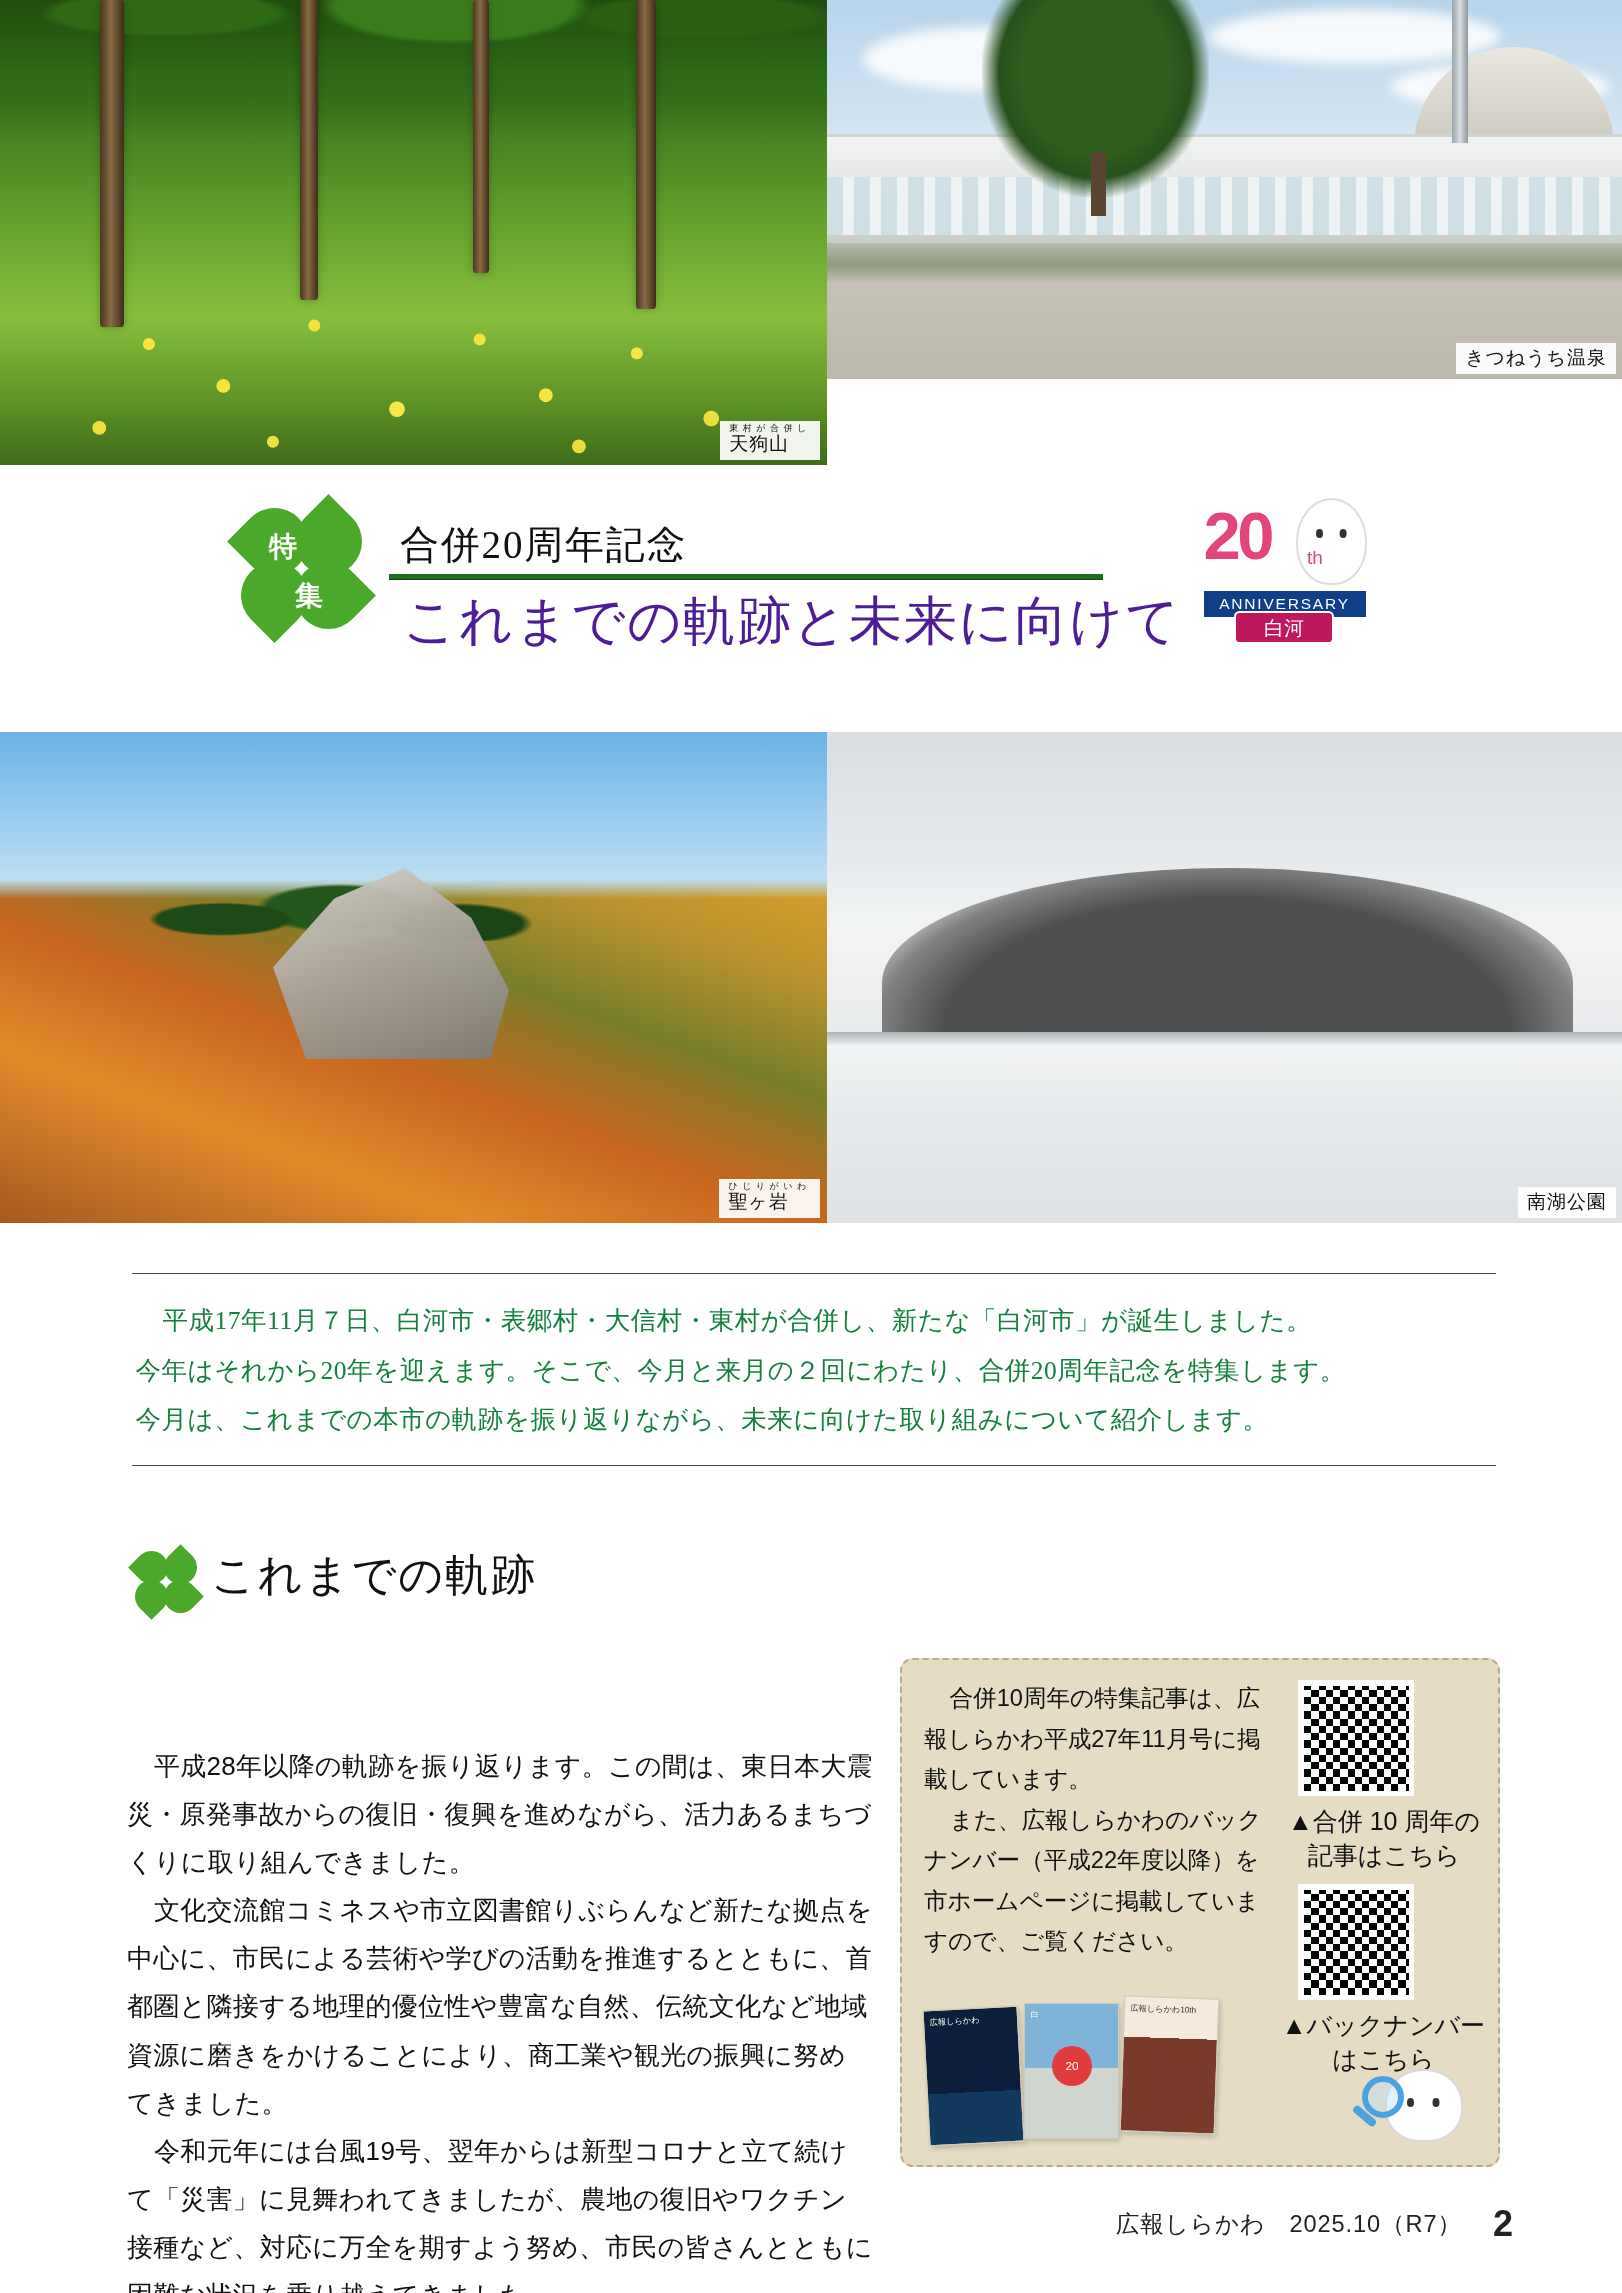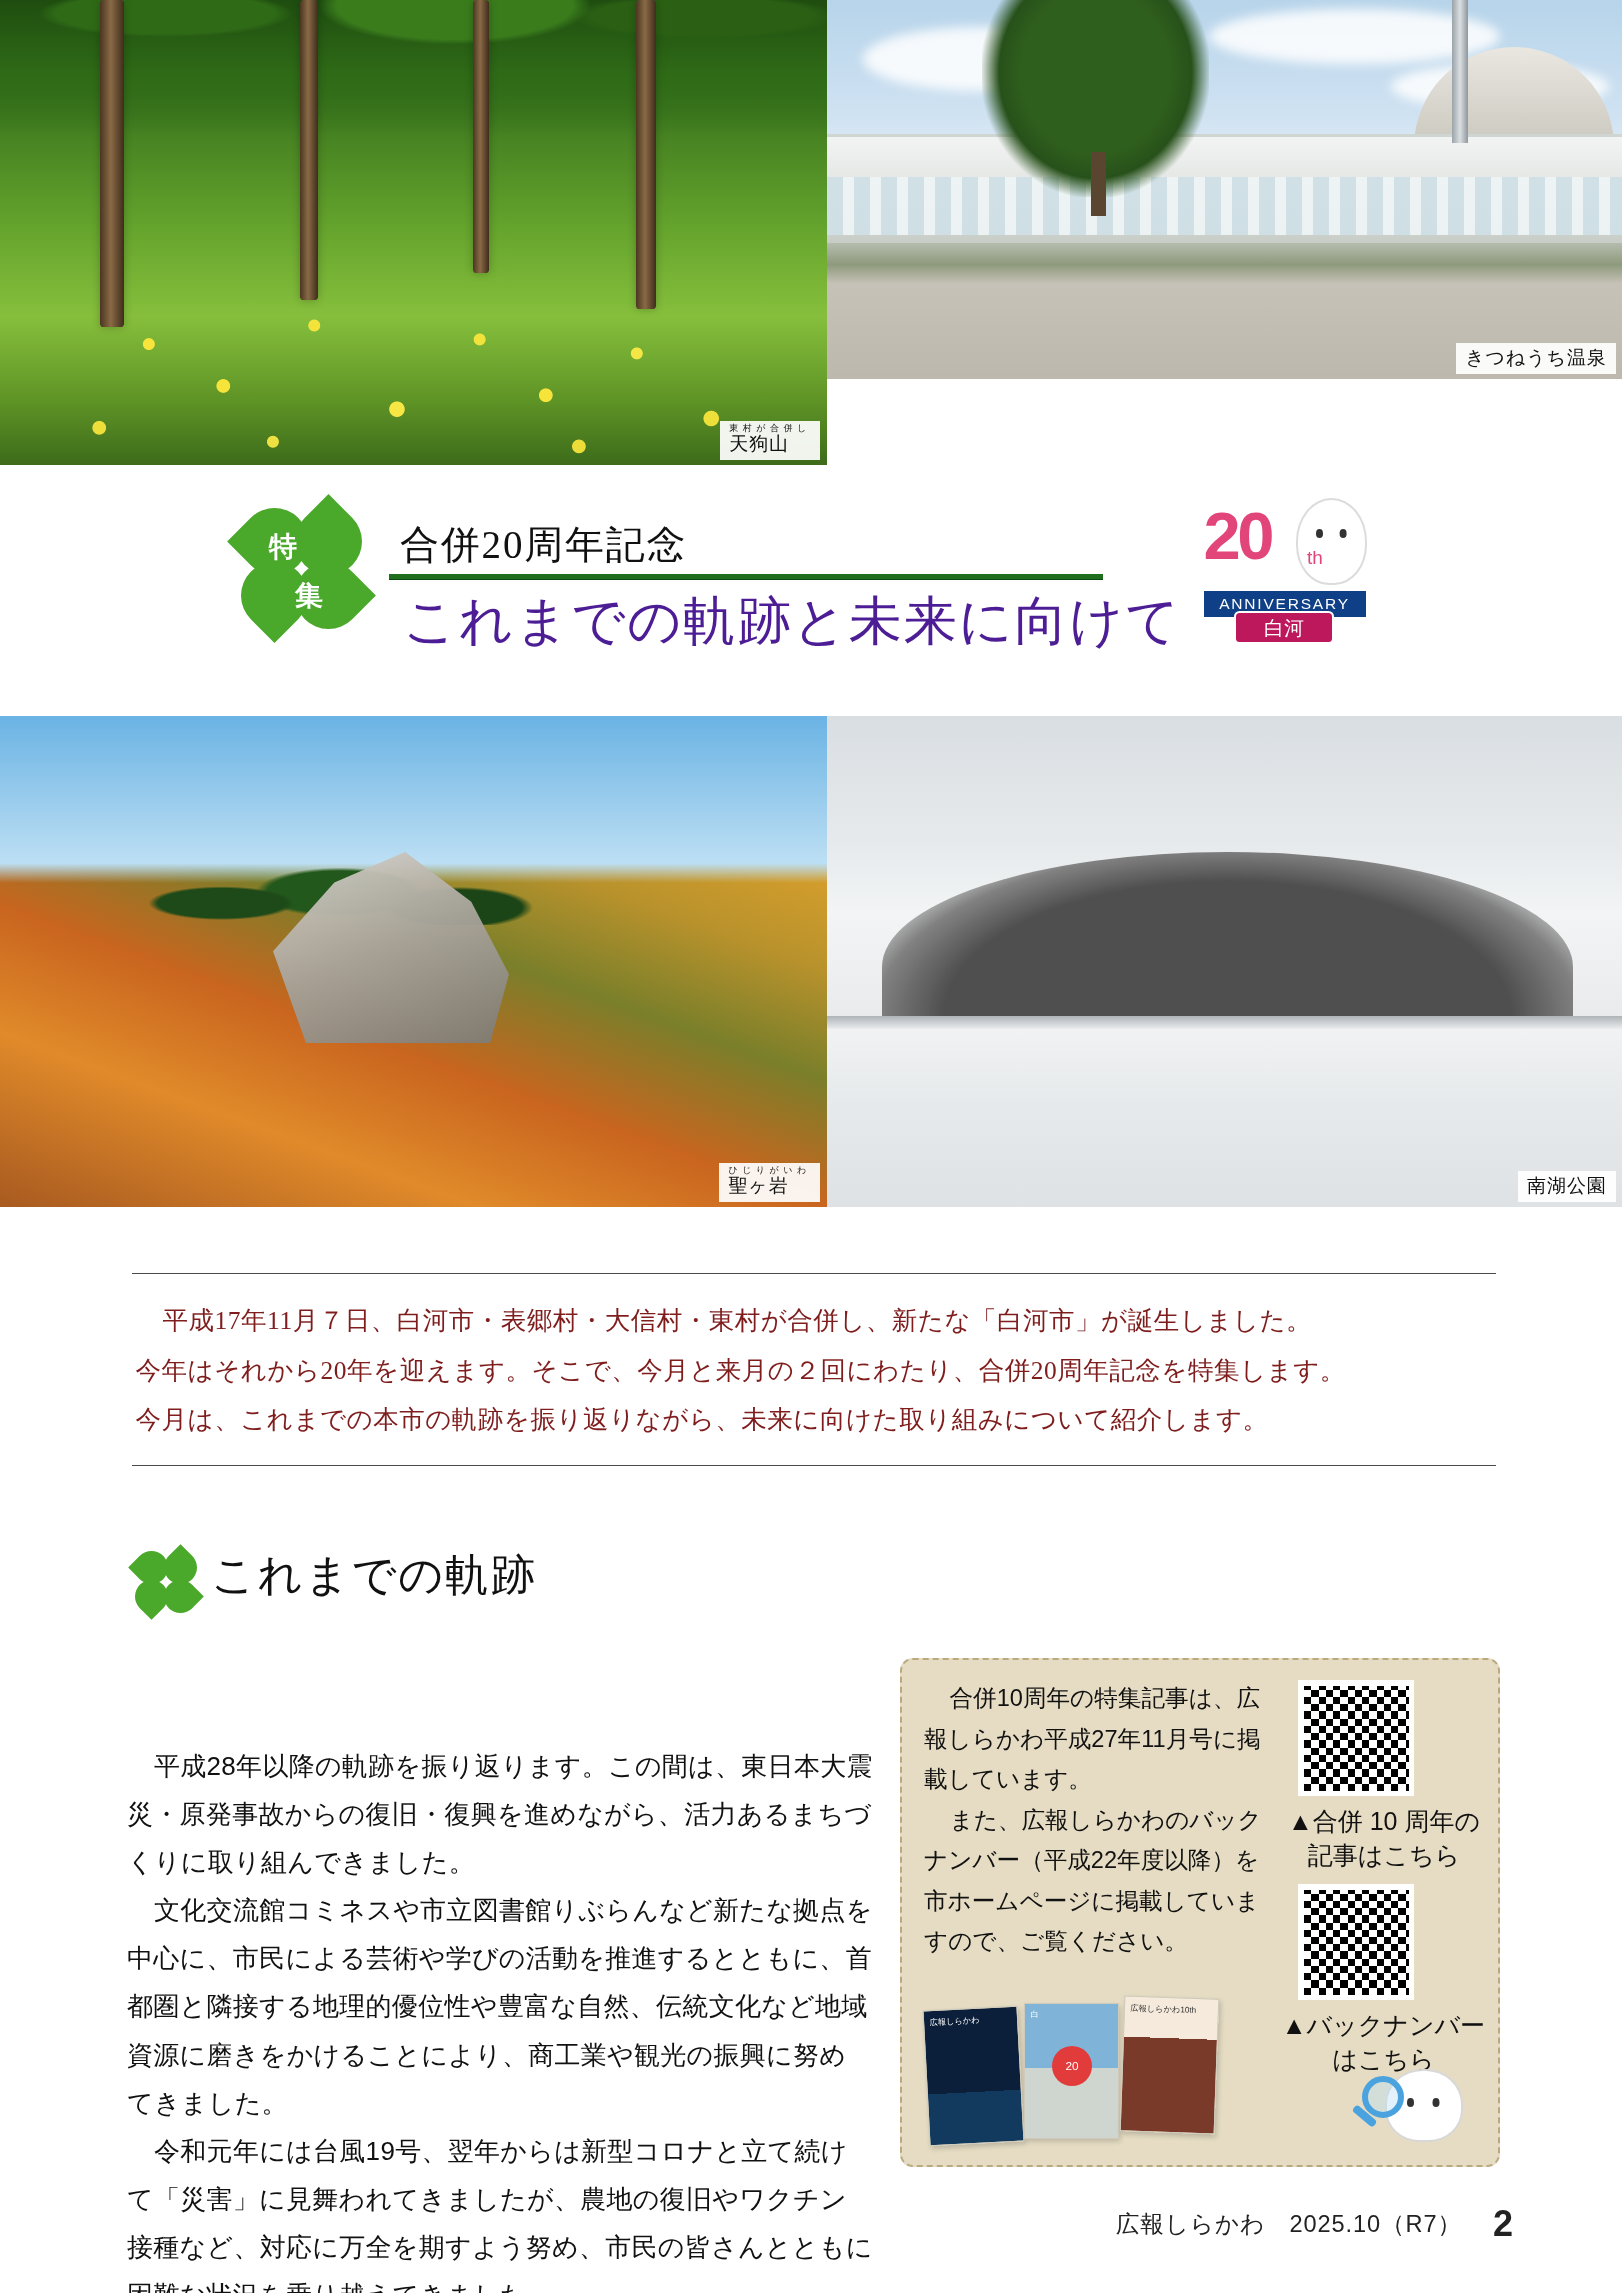--- a/index.html
+++ b/index.html
@@ -172,21 +172,21 @@
     font-family:"Liberation Sans", sans-serif; text-align:center; line-height:25.5px;
   }
   .anniv-plate {
     position:absolute; left:36px; top:120px; width:100px; height:33px;
     background:#be185d; color:#fff; border:2.7px solid #fff; border-radius:5.5px;
     font-size:20px; text-align:center; line-height:31px;
   }
 
   
   .photo-band-mid {
-    position:absolute; left:0; top:716px; width:1623px; height:491px;
+    position:absolute; left:0; top:732px; width:1623px; height:491px;
     display:flex;
   }
   .ph-hijiri {
     width:827px; height:491px;
     background:
       linear-gradient(180deg,#6ab3e4 0%, #a7d3ef 22%, #bcdff4 30%, rgba(188,223,244,0) 34%),
       linear-gradient(200deg, #e0732a 0%, #d9a02c 18%, #b9922c 32%, #7a7f2a 46%, #c9651f 62%, #e08a2a 78%, #a85a20 100%);
   }
   .hijiri-rock {
     position:absolute; left:273px; top:136px; width:236px; height:191px;
@@ -220,21 +220,21 @@
     position:absolute; left:0; top:313px; width:796px; height:178px;
     background: linear-gradient(180deg,#f0f2f3 0%, #e7eaec 40%, #dfe2e4 100%);
   }
 
   
   .lead-box {
     position:absolute; left:132px; top:1273px; width:1364px;
   }
   .lead-rule { width:100%; height:0.9px; background:#4a4a4a; }
   .lead-text {
-    font-size:25.5px; line-height:1.95; color:#7f1d1d; padding:22px 3.6px 20px 3.6px;
+    font-size:25.5px; line-height:1.95; color:#15803d; padding:22px 3.6px 20px 3.6px;
     letter-spacing:0.5px;
   }
   .lead-text p { margin:0; }
   .lead-text p:first-child { text-indent: 27px; }
 
   
   .sec-clover {
     position:absolute; left:135px; top:1551px; width:65px; height:65px;
   }
   .sec-clover .leaf { width:33px; height:33px; }

